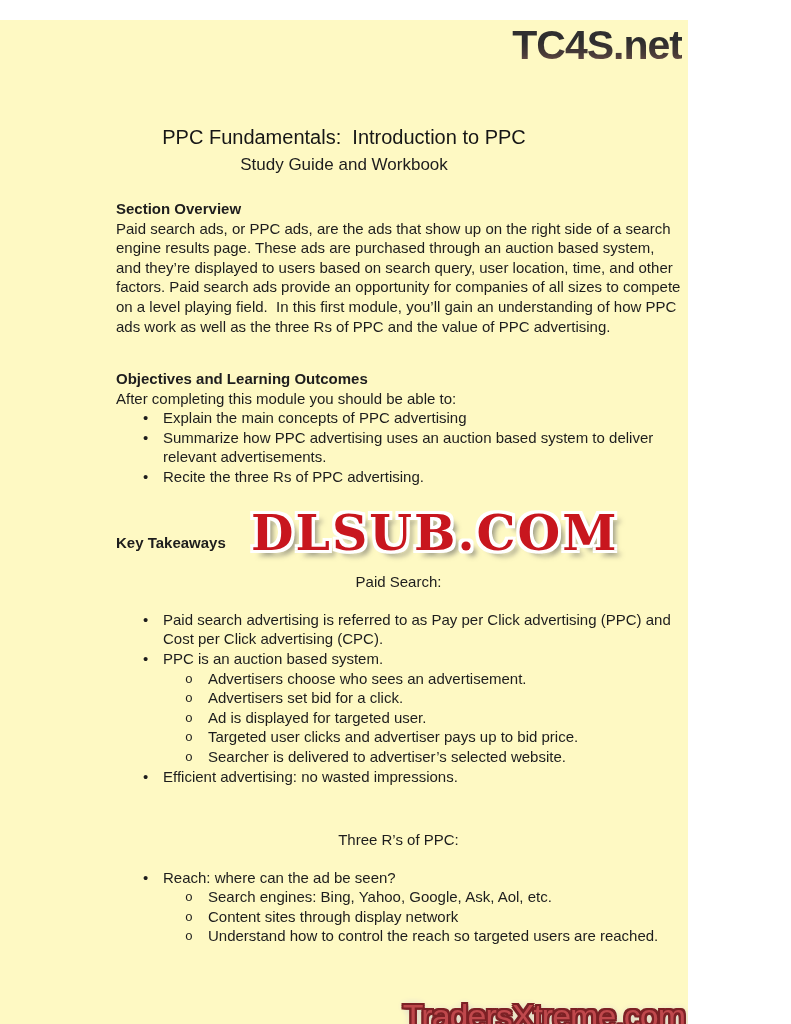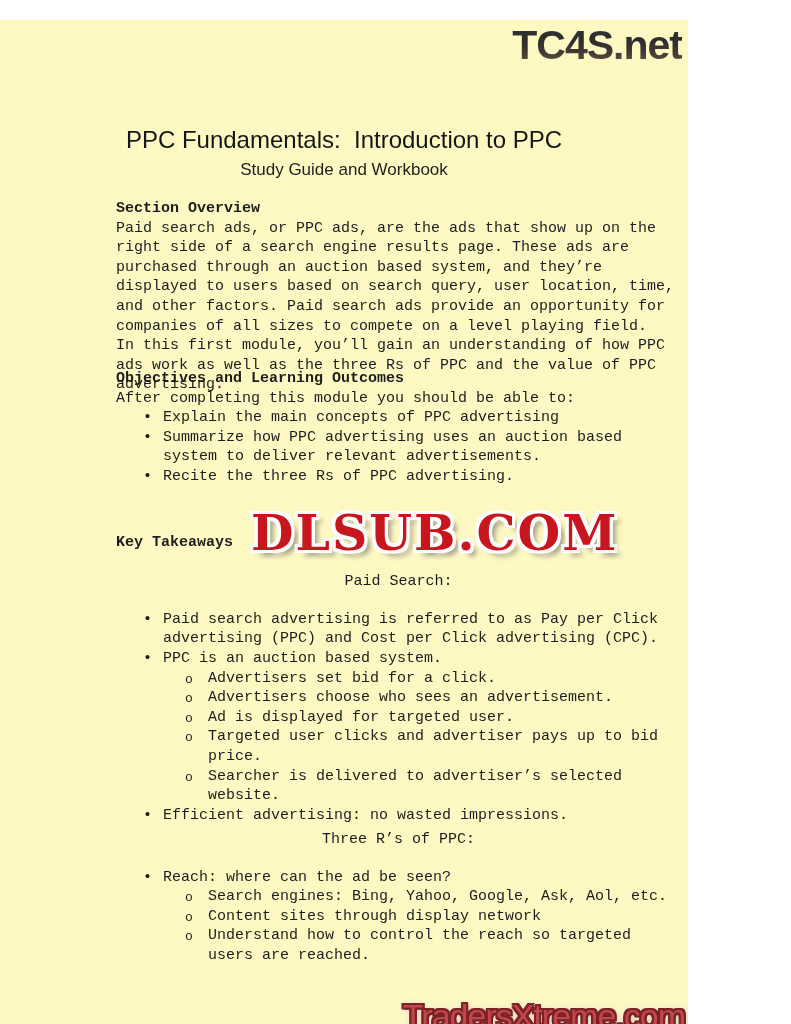--- a/index.html
+++ b/index.html
@@ -19,24 +19,24 @@
     color:#3a3a3a;
   }
   @supports ((-webkit-background-clip:text) or (background-clip:text)){
     .tc4s{
       background:linear-gradient(180deg,#343434 0%,#2d2d2d 40%,#4a3c38 70%,#96685c 100%);
       -webkit-background-clip:text;background-clip:text;color:transparent;
     }
   }
   
   .title-block{position:absolute;top:106px;left:0;width:100%;text-align:center;}
-  .doc-title{font-size:24px;color:#161616;white-space:pre-wrap;}
+  .doc-title{font-size:20px;color:#161616;white-space:pre-wrap;}
   .doc-subtitle{font-size:17px;margin-top:6px;color:#1d1d1d;}
   
-  .body-col{position:absolute;left:116px;width:565px;font-size:15px;line-height:19.6px;font-family:Liberation Mono, monospace;}
+  .body-col{position:absolute;left:116px;width:565px;font-size:15px;line-height:19.6px;}
   .sec-overview{top:179px;}
   .sec-objectives{top:349px;}
   .sec-takeaways{top:513px;}
   .sec-threers{top:810px;}
   .h-bold{font-weight:bold;margin:0;font-size:15px;}
   .para{margin:0;white-space:pre-wrap;}
   .spacer-line{height:19.6px;}
   .plain-label{margin:0;text-align:center;}
   ul.blist{list-style:none;margin:0;padding:0;}
   ul.blist li{position:relative;margin:0;}
@@ -110,22 +110,22 @@
   <div class="body-col sec-takeaways">
     <p class="h-bold">Key Takeaways</p>
     <div class="spacer-line"></div>
     <p class="plain-label">Paid Search:</p>
     <div class="spacer-line" style="height:18px;"></div>
     <ul class="blist l1">
       <li>Paid search advertising is referred to as Pay per Click advertising (PPC) and Cost per Click advertising (CPC).</li>
       <li>PPC is an auction based system.</li>
     </ul>
     <ul class="blist l2">
+      <li>Advertisers choose who sees an advertisement.</li>
       <li>Advertisers set bid for a click.</li>
-      <li>Advertisers choose who sees an advertisement.</li>
       <li>Ad is displayed for targeted user.</li>
       <li>Targeted user clicks and advertiser pays up to bid price.</li>
       <li>Searcher is delivered to advertiser’s selected website.</li>
     </ul>
     <ul class="blist l1">
       <li>Efficient advertising: no wasted impressions.</li>
     </ul>
   </div>
 
   <div class="body-col sec-threers">

